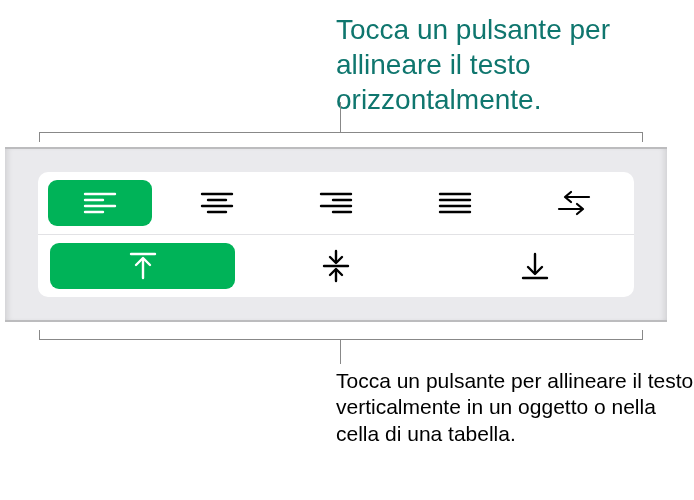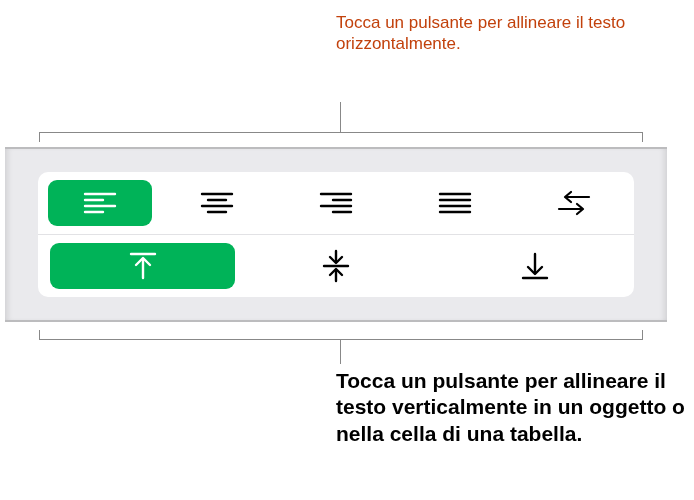--- a/index.html
+++ b/index.html
@@ -11,23 +11,23 @@
       width: 694px;
       height: 500px;
       font-family: -apple-system, BlinkMacSystemFont, "Helvetica Neue", sans-serif;
       background: #fff;
       position: relative;
     }
     .callout-top {
       position: absolute;
       left: 336px;
       top: 12px;
-      font-size: 17px;
+      font-size: 28px;
       line-height: 1.25;
-      color: #c2410c;
+      color: #0f766e;
     }
     .callout-top-line {
       position: absolute;
       left: 340px;
       top: 102px;
       width: 1px;
       height: 30px;
       background: #888;
     }
     .callout-top-bracket {
@@ -123,21 +123,20 @@
       height: 24px;
       background: #888;
     }
     .callout-bottom {
       position: absolute;
       left: 336px;
       top: 368px;
       font-size: 21px;
       line-height: 1.25;
       color: #000;
-      font-weight: bold;
     }
   </style>
 </head>
 <body>
 
 <div class="callout-top">Tocca un pulsante per allineare il testo orizzontalmente.</div>
 <div class="callout-top-line"></div>
 <div class="callout-top-bracket"></div>
 
 <div class="panel">

